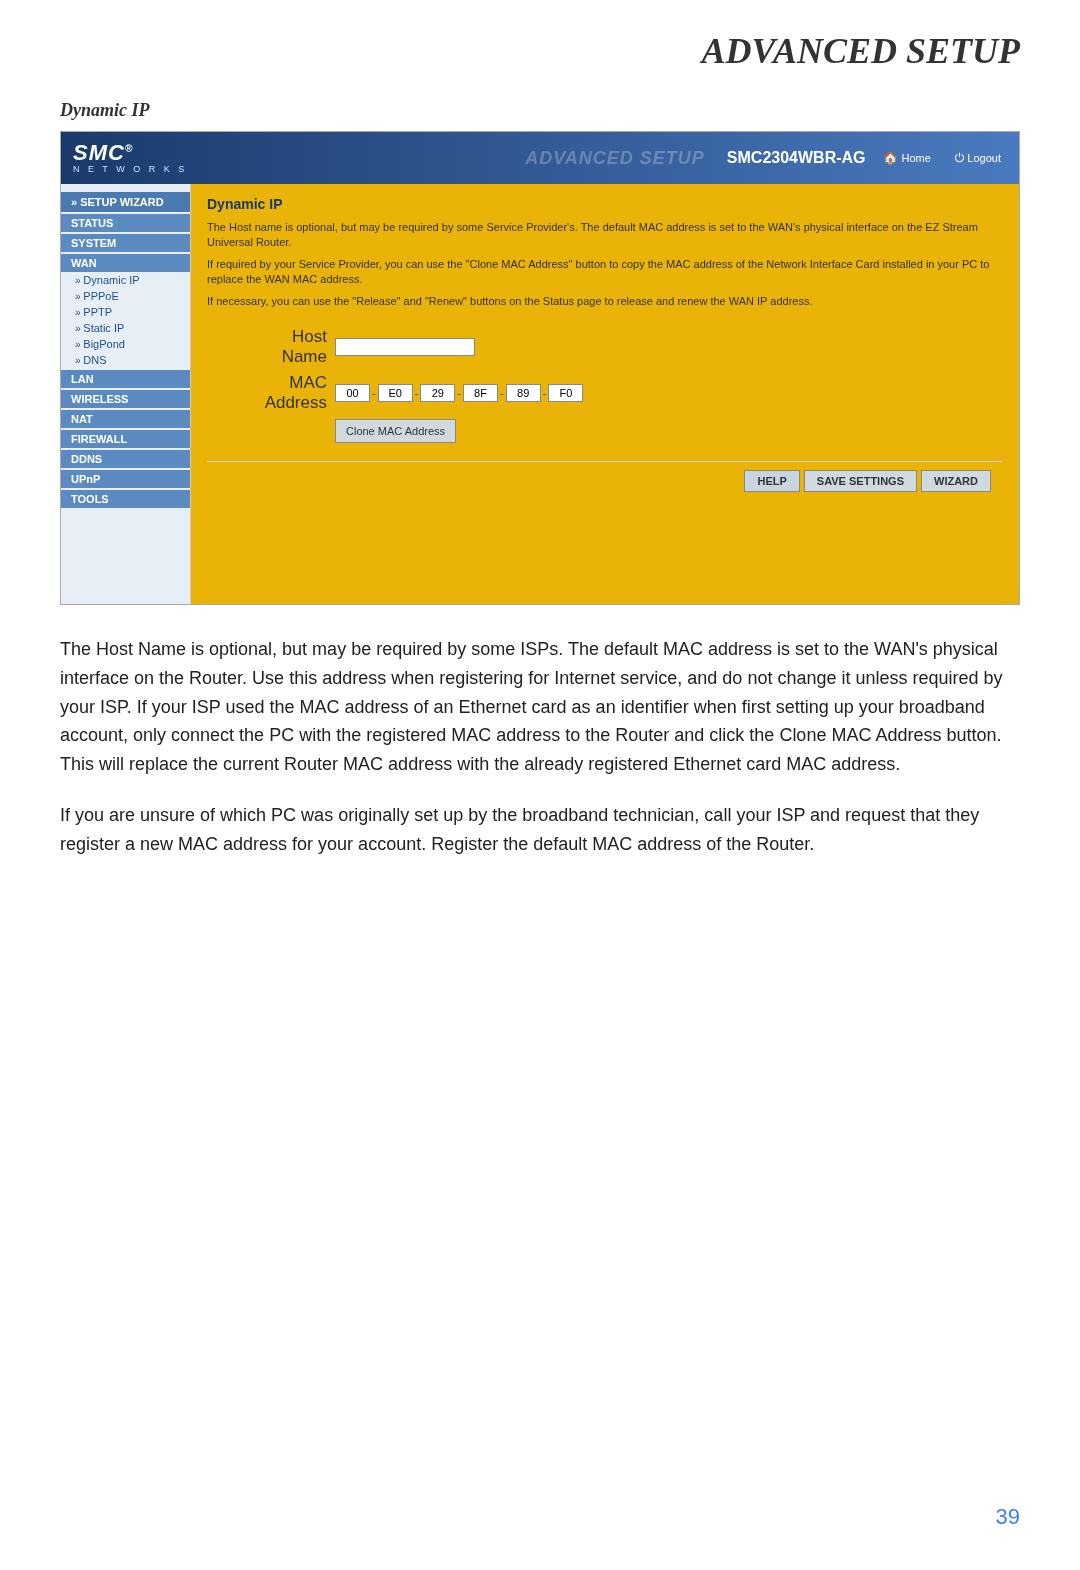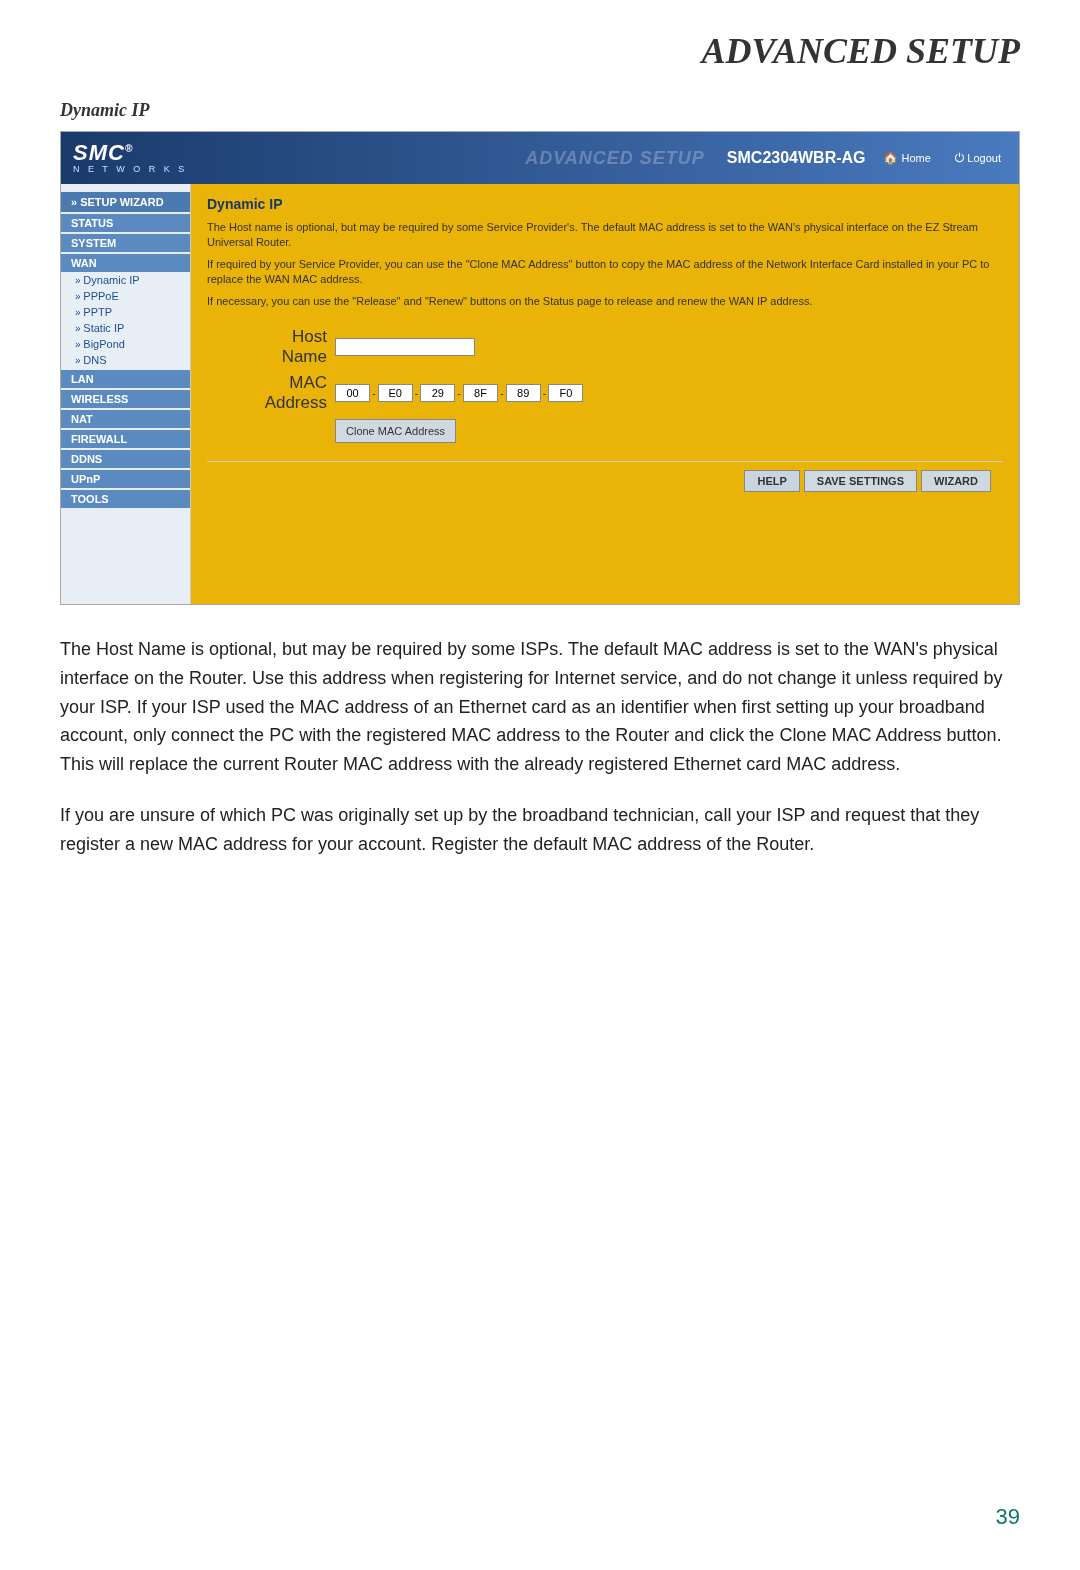--- a/index.html
+++ b/index.html
@@ -251,21 +251,21 @@
       margin-bottom: 22px;
       font-family: Arial, sans-serif;
     }
 
     
     .page-number {
       position: absolute;
       bottom: 40px;
       right: 60px;
       font-size: 22px;
-      color: #0f766e;
+      color: #3b82f6;
       font-family: Arial, sans-serif;
       text-align: right;
     }
   </style>
 </head>
 <body>
 
 <div class="page-title-area">
   <span class="page-title">ADVANCED SETUP</span>
 </div>

